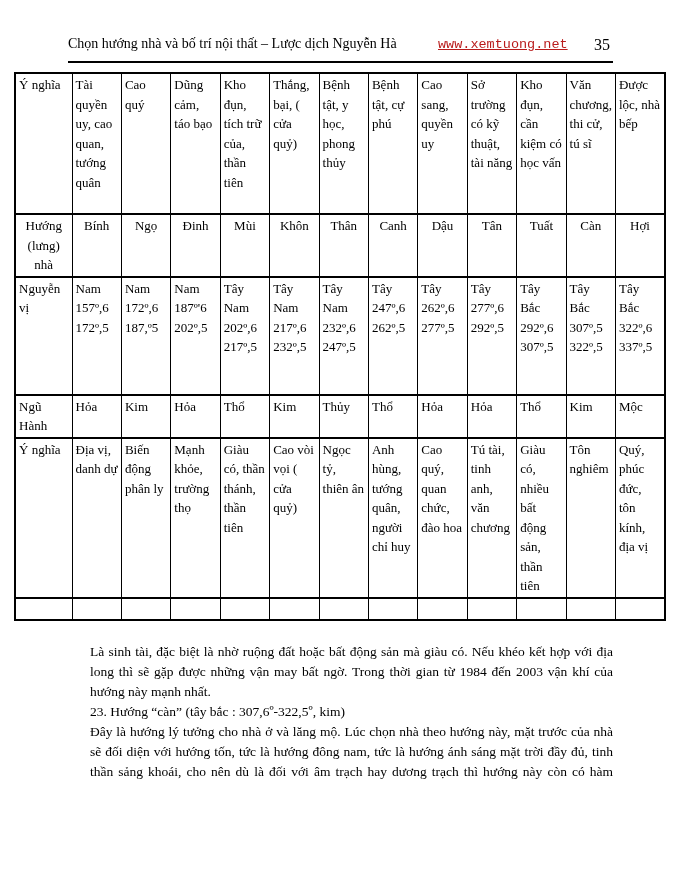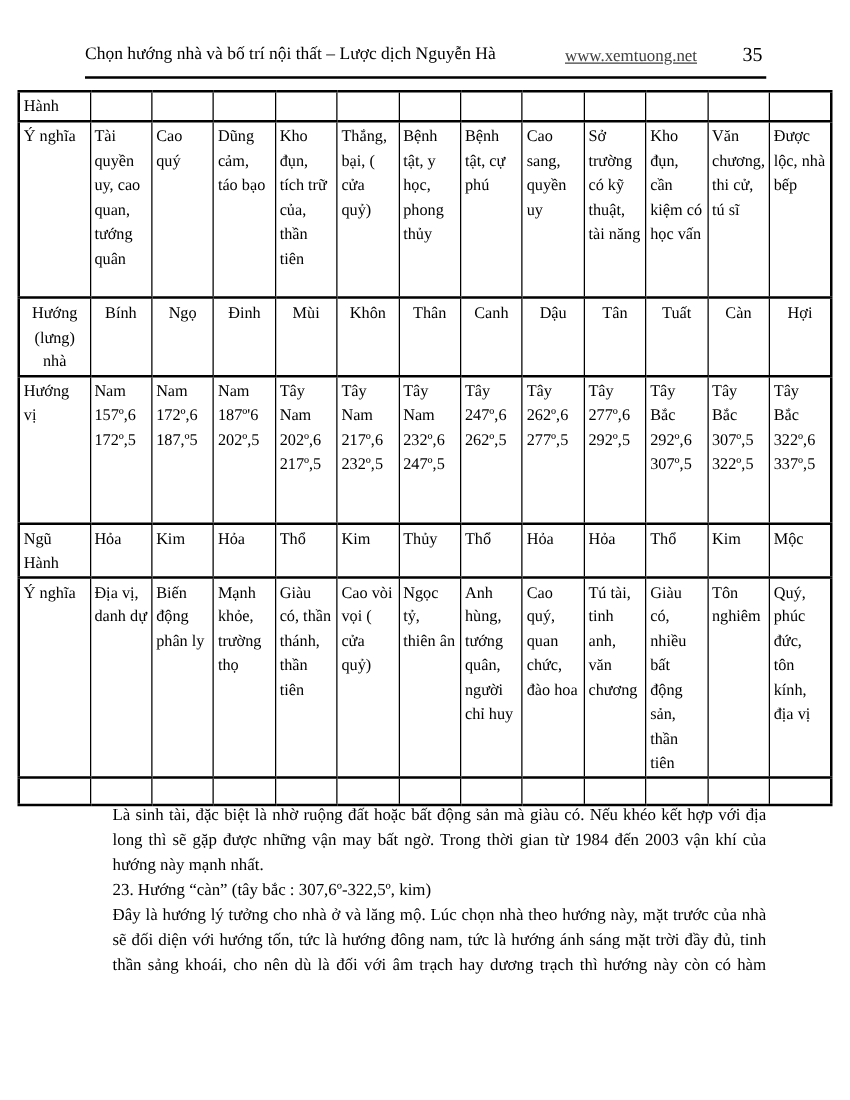--- a/index.html
+++ b/index.html
@@ -2,22 +2,22 @@
 <html><head>
 <meta charset="utf-8">
 <style>
   html,body{margin:0;padding:0;background:#ffffff;}
   .page{
     position:relative;width:680px;height:784px;background:#ffffff;
     font-family:"Liberation Serif", serif;color:#000;overflow:hidden;
   }
   .header-title{position:absolute;left:68px;top:36px;font-size:14px;white-space:nowrap;}
   .header-link{
-    position:absolute;left:452px;top:37px;font-family:Liberation Serif, serif;
-    font-size:13.5px;color:#404040;text-decoration:underline;white-space:nowrap;cursor:pointer;
+    position:absolute;left:438px;top:37px;font-family:Liberation Mono, monospace;
+    font-size:13.5px;color:#b91c1c;text-decoration:underline;white-space:nowrap;cursor:pointer;
   }
   .header-page{position:absolute;left:594px;top:36px;font-size:16px;}
   .header-rule{position:absolute;left:68px;top:61px;width:545px;height:0;border-top:2px solid #000;}
 
   table.fs-table{
     position:absolute;left:14px;top:72px;width:652px;
     border-collapse:collapse;table-layout:fixed;border:2px solid #000;
   }
   table.fs-table td{
     border:1px solid #000;border-top-width:2px;border-bottom-width:2px;
@@ -61,35 +61,20 @@
         <col>
         <col>
         <col>
         <col>
         <col>
         <col>
         <col>
         <col>
     </colgroup>
     <tbody id="table-body">
-        <tr class="row-0">
-          <td>Hành</td>
-          <td></td>
-          <td></td>
-          <td></td>
-          <td></td>
-          <td></td>
-          <td></td>
-          <td></td>
-          <td></td>
-          <td></td>
-          <td></td>
-          <td></td>
-          <td></td>
-        </tr>
         <tr class="row-1">
           <td>Ý nghĩa</td>
           <td>Tài quyền uy, cao quan, tướng quân</td>
           <td>Cao quý</td>
           <td>Dũng cảm, táo bạo</td>
           <td>Kho đụn, tích trữ của, thần tiên</td>
           <td>Thắng, bại, ( cửa quỷ)</td>
           <td>Bệnh tật, y học, phong thủy</td>
           <td>Bệnh tật, cự phú</td>
           <td>Cao sang, quyền uy</td>
@@ -107,21 +92,21 @@
           <td>Khôn</td>
           <td>Thân</td>
           <td>Canh</td>
           <td>Dậu</td>
           <td>Tân</td>
           <td>Tuất</td>
           <td>Càn</td>
           <td>Hợi</td>
         </tr>
         <tr class="row-3">
-          <td>Hướng vị</td>
+          <td>Nguyễn vị</td>
           <td>Nam 157º,6 172º,5</td>
           <td>Nam 172º,6 187,º5</td>
           <td>Nam 187º'6 202º,5</td>
           <td>Tây Nam 202º,6 217º,5</td>
           <td>Tây Nam 217º,6 232º,5</td>
           <td>Tây Nam 232º,6 247º,5</td>
           <td>Tây 247º,6 262º,5</td>
           <td>Tây 262º,6 277º,5</td>
           <td>Tây 277º,6 292º,5</td>
           <td>Tây Bắc 292º,6 307º,5</td>

